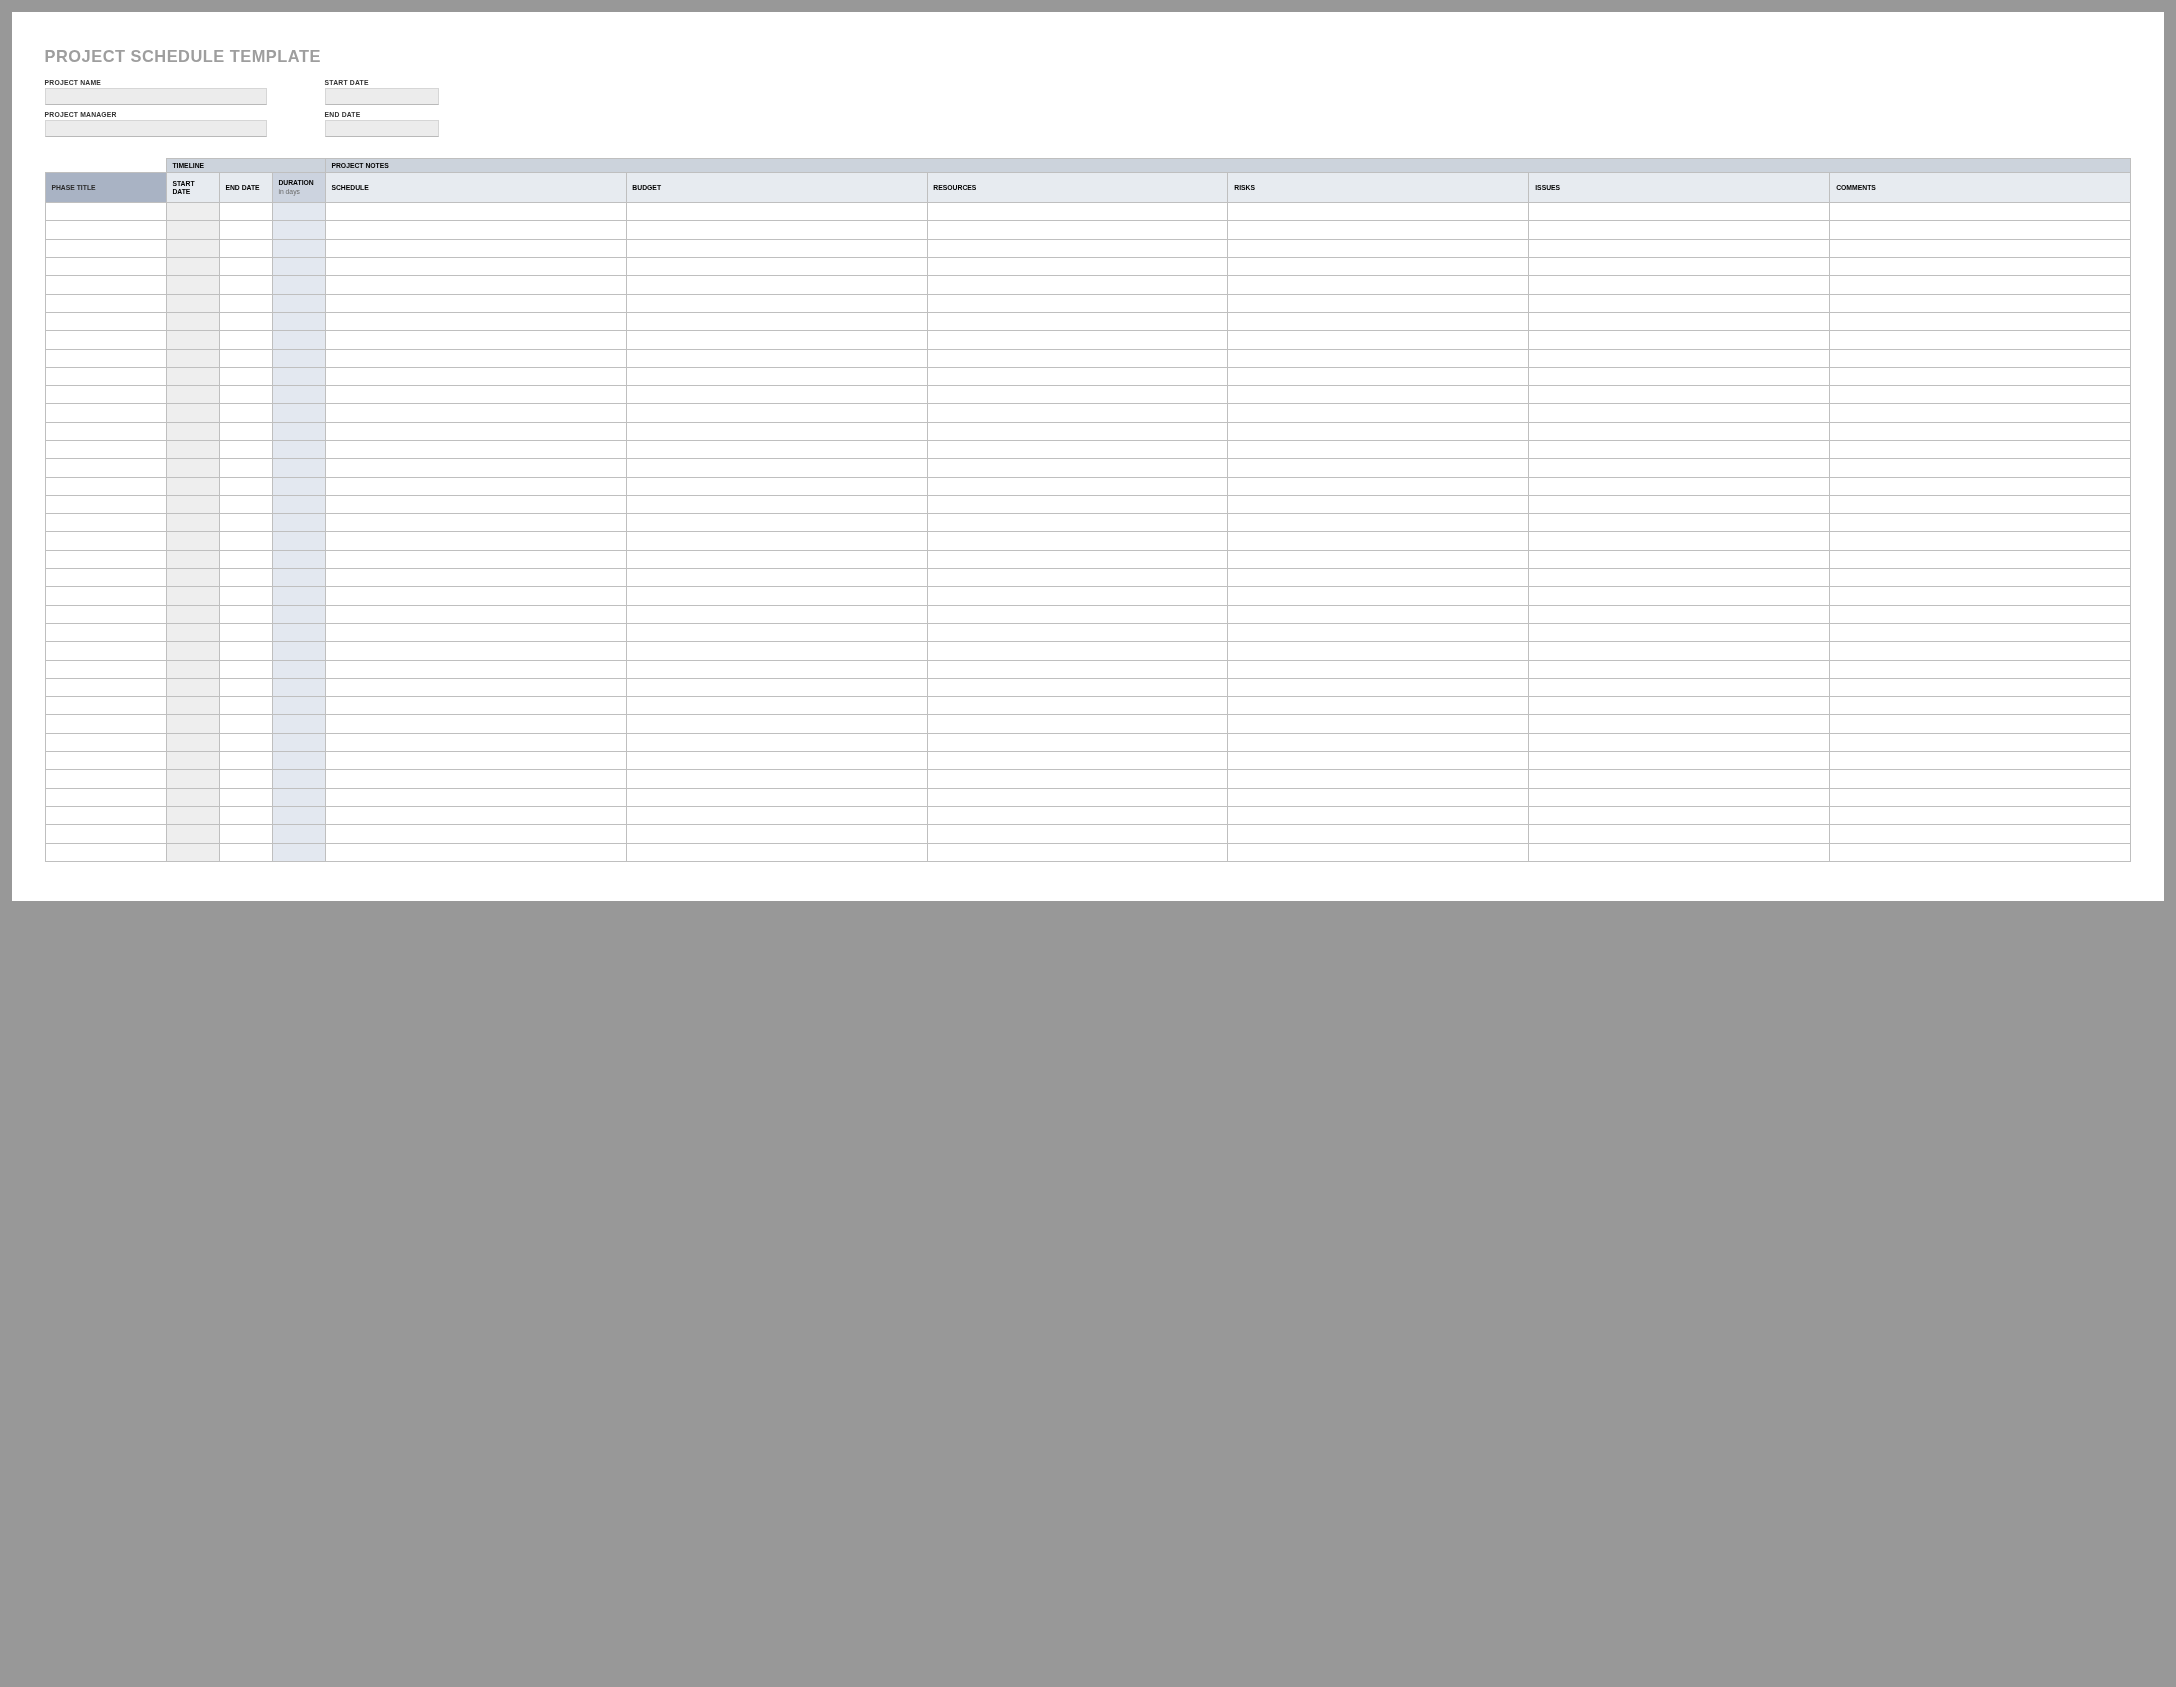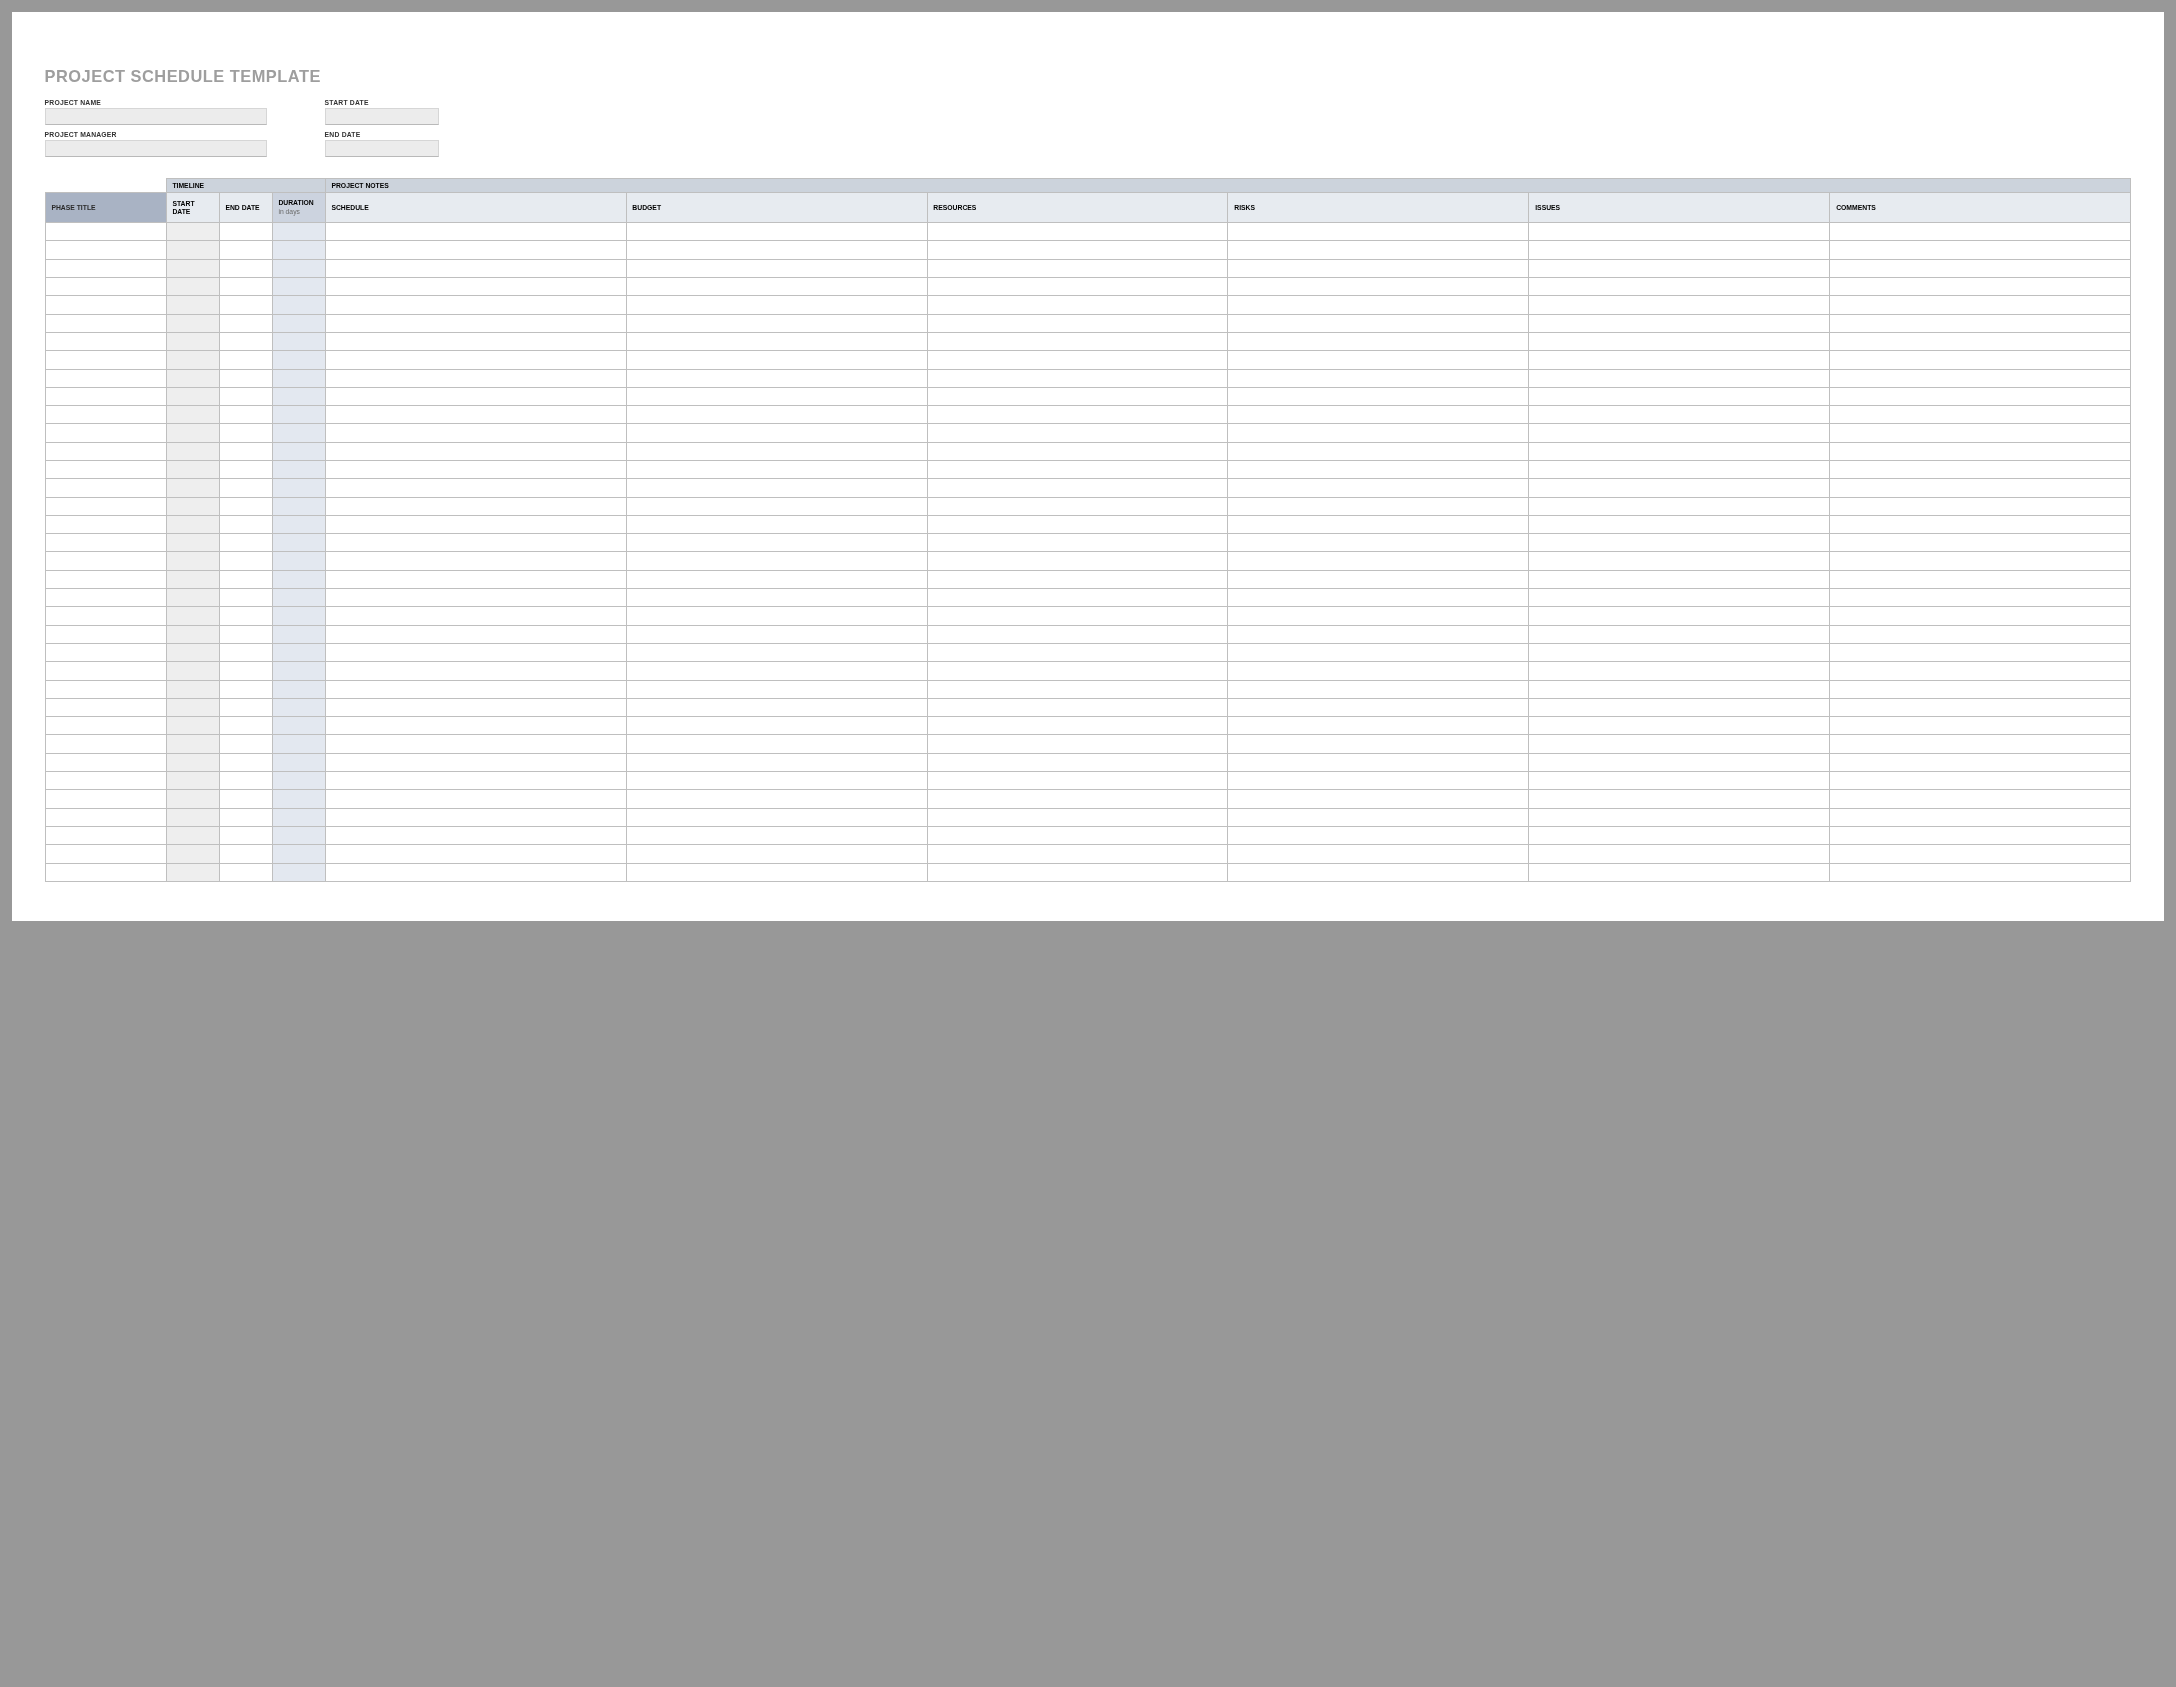--- a/index.html
+++ b/index.html
@@ -5,21 +5,21 @@
   * { box-sizing: border-box; margin: 0; padding: 0; }
   body {
     font-family: Arial, Helvetica, sans-serif;
     background: #989898;
     padding: 11.6px;
   }
   .page {
     background: #fff;
     width: 100%;
     min-height: 888px;
-    padding: 55px 33px 39px 33px;
+    padding: 35px 33px 39px 33px;
   }
   .title {
     font-size: 16.4px;
     font-weight: 700;
     letter-spacing: 0.5px;
     color: #9e9e9e;
     margin-bottom: 13.5px;
   }
 
   

